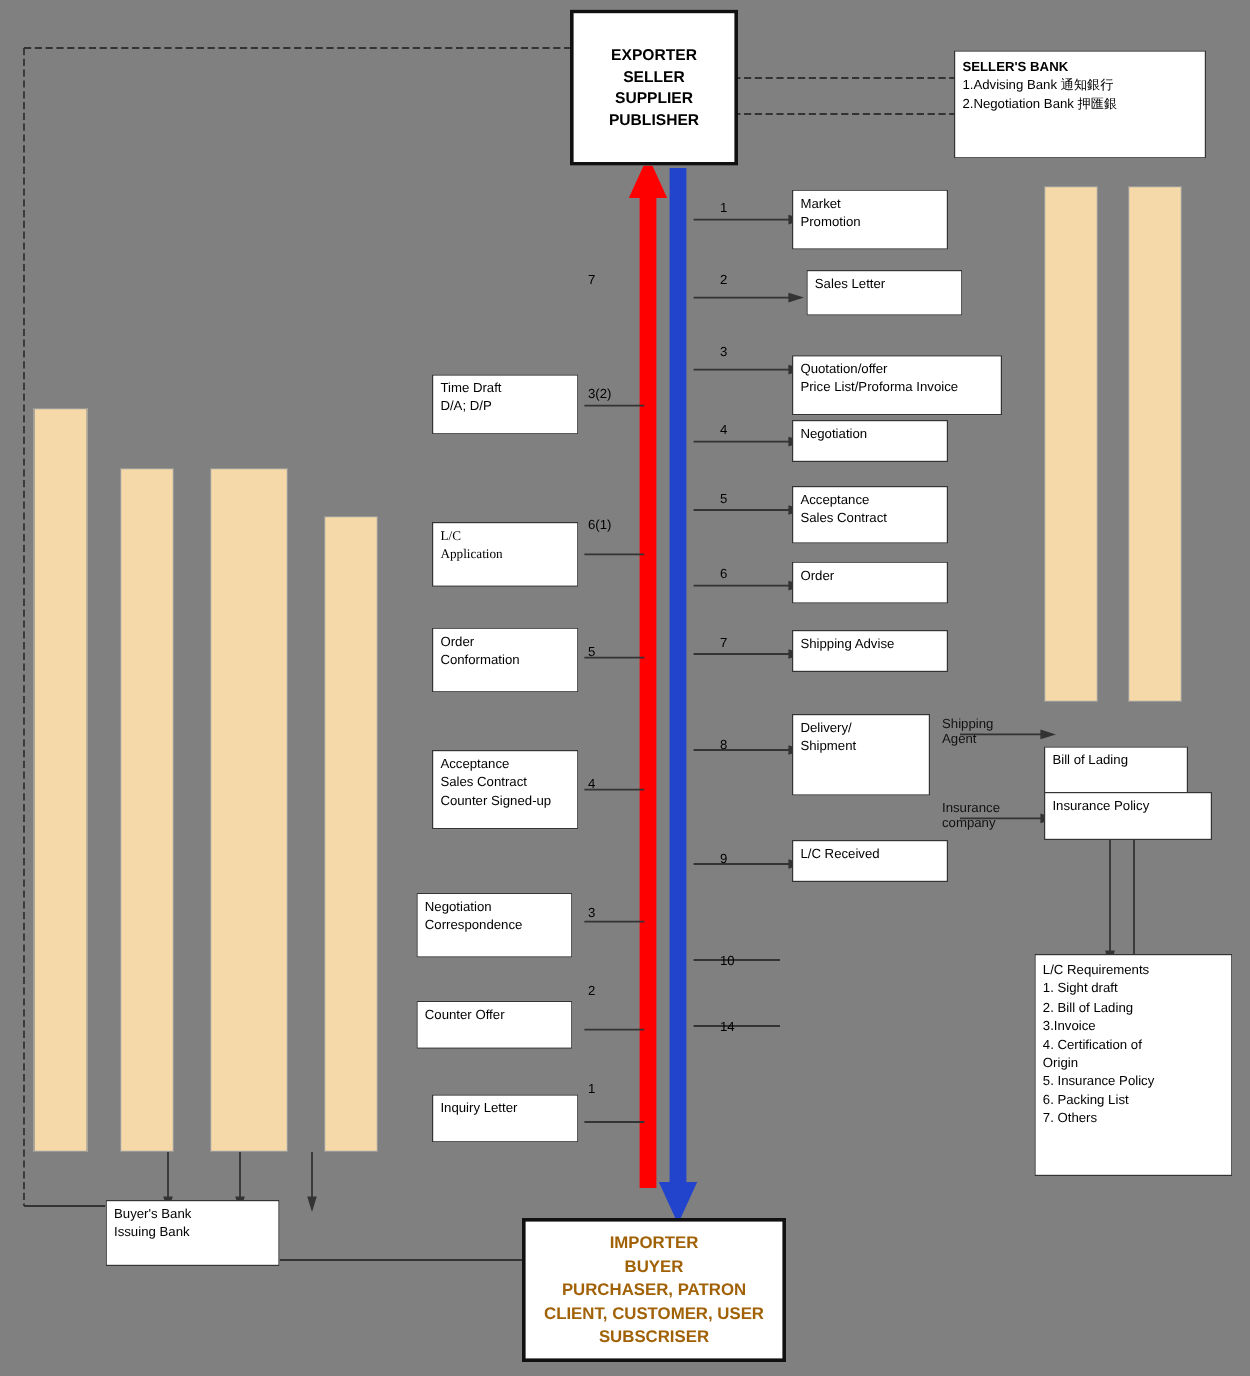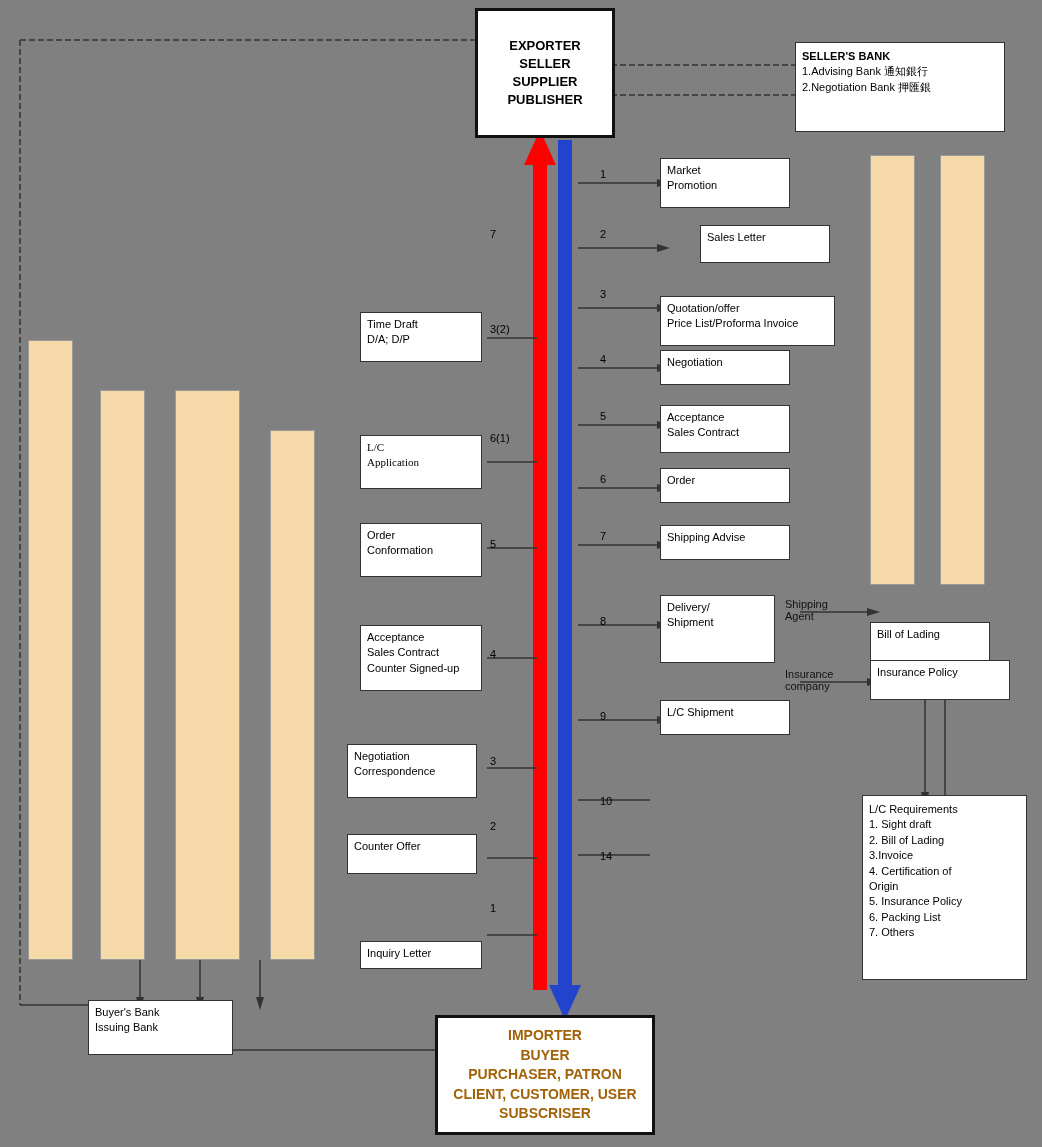--- a/index.html
+++ b/index.html
@@ -147,21 +147,21 @@
 <div class="box-tan" style="position:absolute; left:270px; top:430px; width:45px; height:530px;"></div>
 
 <div class="box-tan" style="position:absolute; left:870px; top:155px; width:45px; height:430px;"></div>
 <div class="box-tan" style="position:absolute; left:940px; top:155px; width:45px; height:430px;"></div>
 
 <div class="box" style="left:660px; top:158px; width:130px; height:50px;">
   <span style="white-space:pre-line;">Market
 Promotion</span>
 </div>
 
-<div class="box" style="left:700px; top:225px; width:130px; height:38px;">
+<div class="box" style="left:672px; top:225px; width:130px; height:38px;">
   <span>Sales Letter</span>
 </div>
 
 <div class="box" style="left:660px; top:280px; width:175px; height:50px;margin-top:16px;">
   <span style="white-space:pre-line;">Quotation/offer
 Price List/Proforma Invoice</span>
 </div>
 
 <div class="box" style="left:660px; top:350px; width:130px; height:35px;">
   <span>Negotiation</span>
@@ -189,21 +189,21 @@
   <span style="white-space:pre-line;">Shipping
 Agent</span>
 </div>
 
 <div style="position:absolute; left:785px; top:668px; font-size:11px; color:#111; width:80px;">
   <span style="white-space:pre-line;">Insurance
 company</span>
 </div>
 
 <div class="box" style="left:660px; top:700px; width:130px; height:35px;">
-  <span>L/C Shipment</span>
+  <span>L/C Received</span>
 </div>
 
 <div class="box" style="left:870px; top:622px; width:120px; height:40px;">
   <span>Bill of Lading</span>
 </div>
 
 <div class="box" style="left:870px; top:660px; width:140px; height:40px;">
   <span>Insurance Policy</span>
 </div>
 
@@ -242,21 +242,21 @@
 
 <div class="box" style="left:347px; top:744px; width:130px; height:54px;">
   <span style="white-space:pre-line;">Negotiation
 Correspondence</span>
 </div>
 
 <div class="box" style="left:347px; top:834px; width:130px; height:40px;">
   <span>Counter Offer</span>
 </div>
 
-<div class="box" style="left:360px; top:912px; width:122px; height:28px;margin-top:29px;">
+<div class="box" style="left:360px; top:912px; width:122px; height:40px;">
   <span>Inquiry Letter</span>
 </div>
 
 <div style="position:absolute; left:490px; top:228px; font-size:11px;">7</div>
 <div style="position:absolute; left:490px; top:323px; font-size:11px;">3(2)</div>
 <div style="position:absolute; left:490px; top:432px; font-size:11px;">6(1)</div>
 <div style="position:absolute; left:490px; top:538px; font-size:11px;">5</div>
 <div style="position:absolute; left:490px; top:648px; font-size:11px;">4</div>
 <div style="position:absolute; left:490px; top:755px; font-size:11px;">3</div>
 <div style="position:absolute; left:490px; top:820px; font-size:11px;">2</div>

